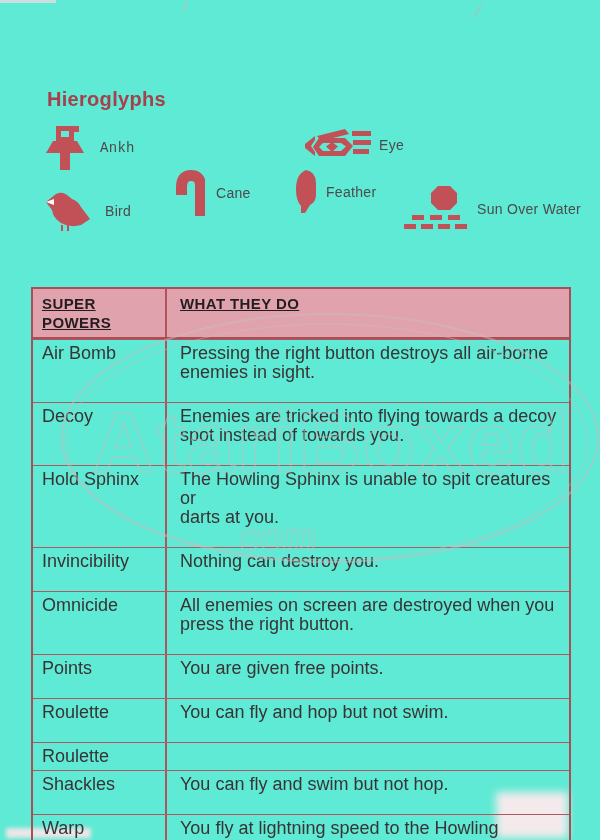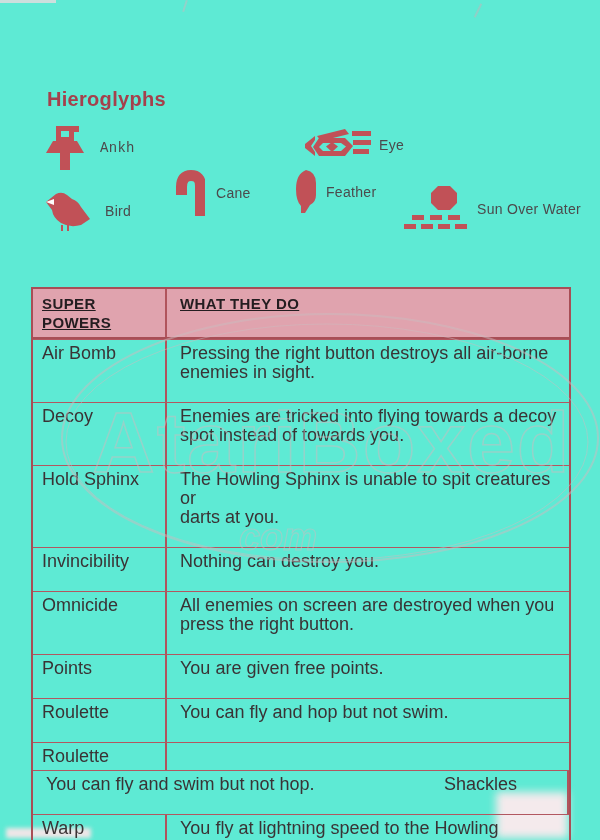--- a/index.html
+++ b/index.html
@@ -164,22 +164,22 @@
       <div class="cell cell-desc">You are given free points.</div>
     </div>
     <div class="trow">
       <div class="cell cell-power">Roulette</div>
       <div class="cell cell-desc">You can fly and hop but not swim.</div>
     </div>
     <div class="trow">
       <div class="cell cell-power">Roulette</div>
     </div>
     <div class="trow">
+      <div class="cell cell-power">Shackles</div>
       <div class="cell cell-desc">You can fly and swim but not hop.</div>
-      <div class="cell cell-power">Shackles</div>
     </div>
     <div class="trow">
       <div class="cell cell-power">Warp</div>
       <div class="cell cell-desc">You fly at lightning speed to the Howling Sphinx.</div>
     </div>
   </div>
 
   <svg class="watermark" viewBox="0 0 600 840">
     <g fill="none" stroke="#ccbcbf" opacity="0.5">
       <ellipse cx="330" cy="438" rx="268" ry="124" stroke-width="2"></ellipse>

